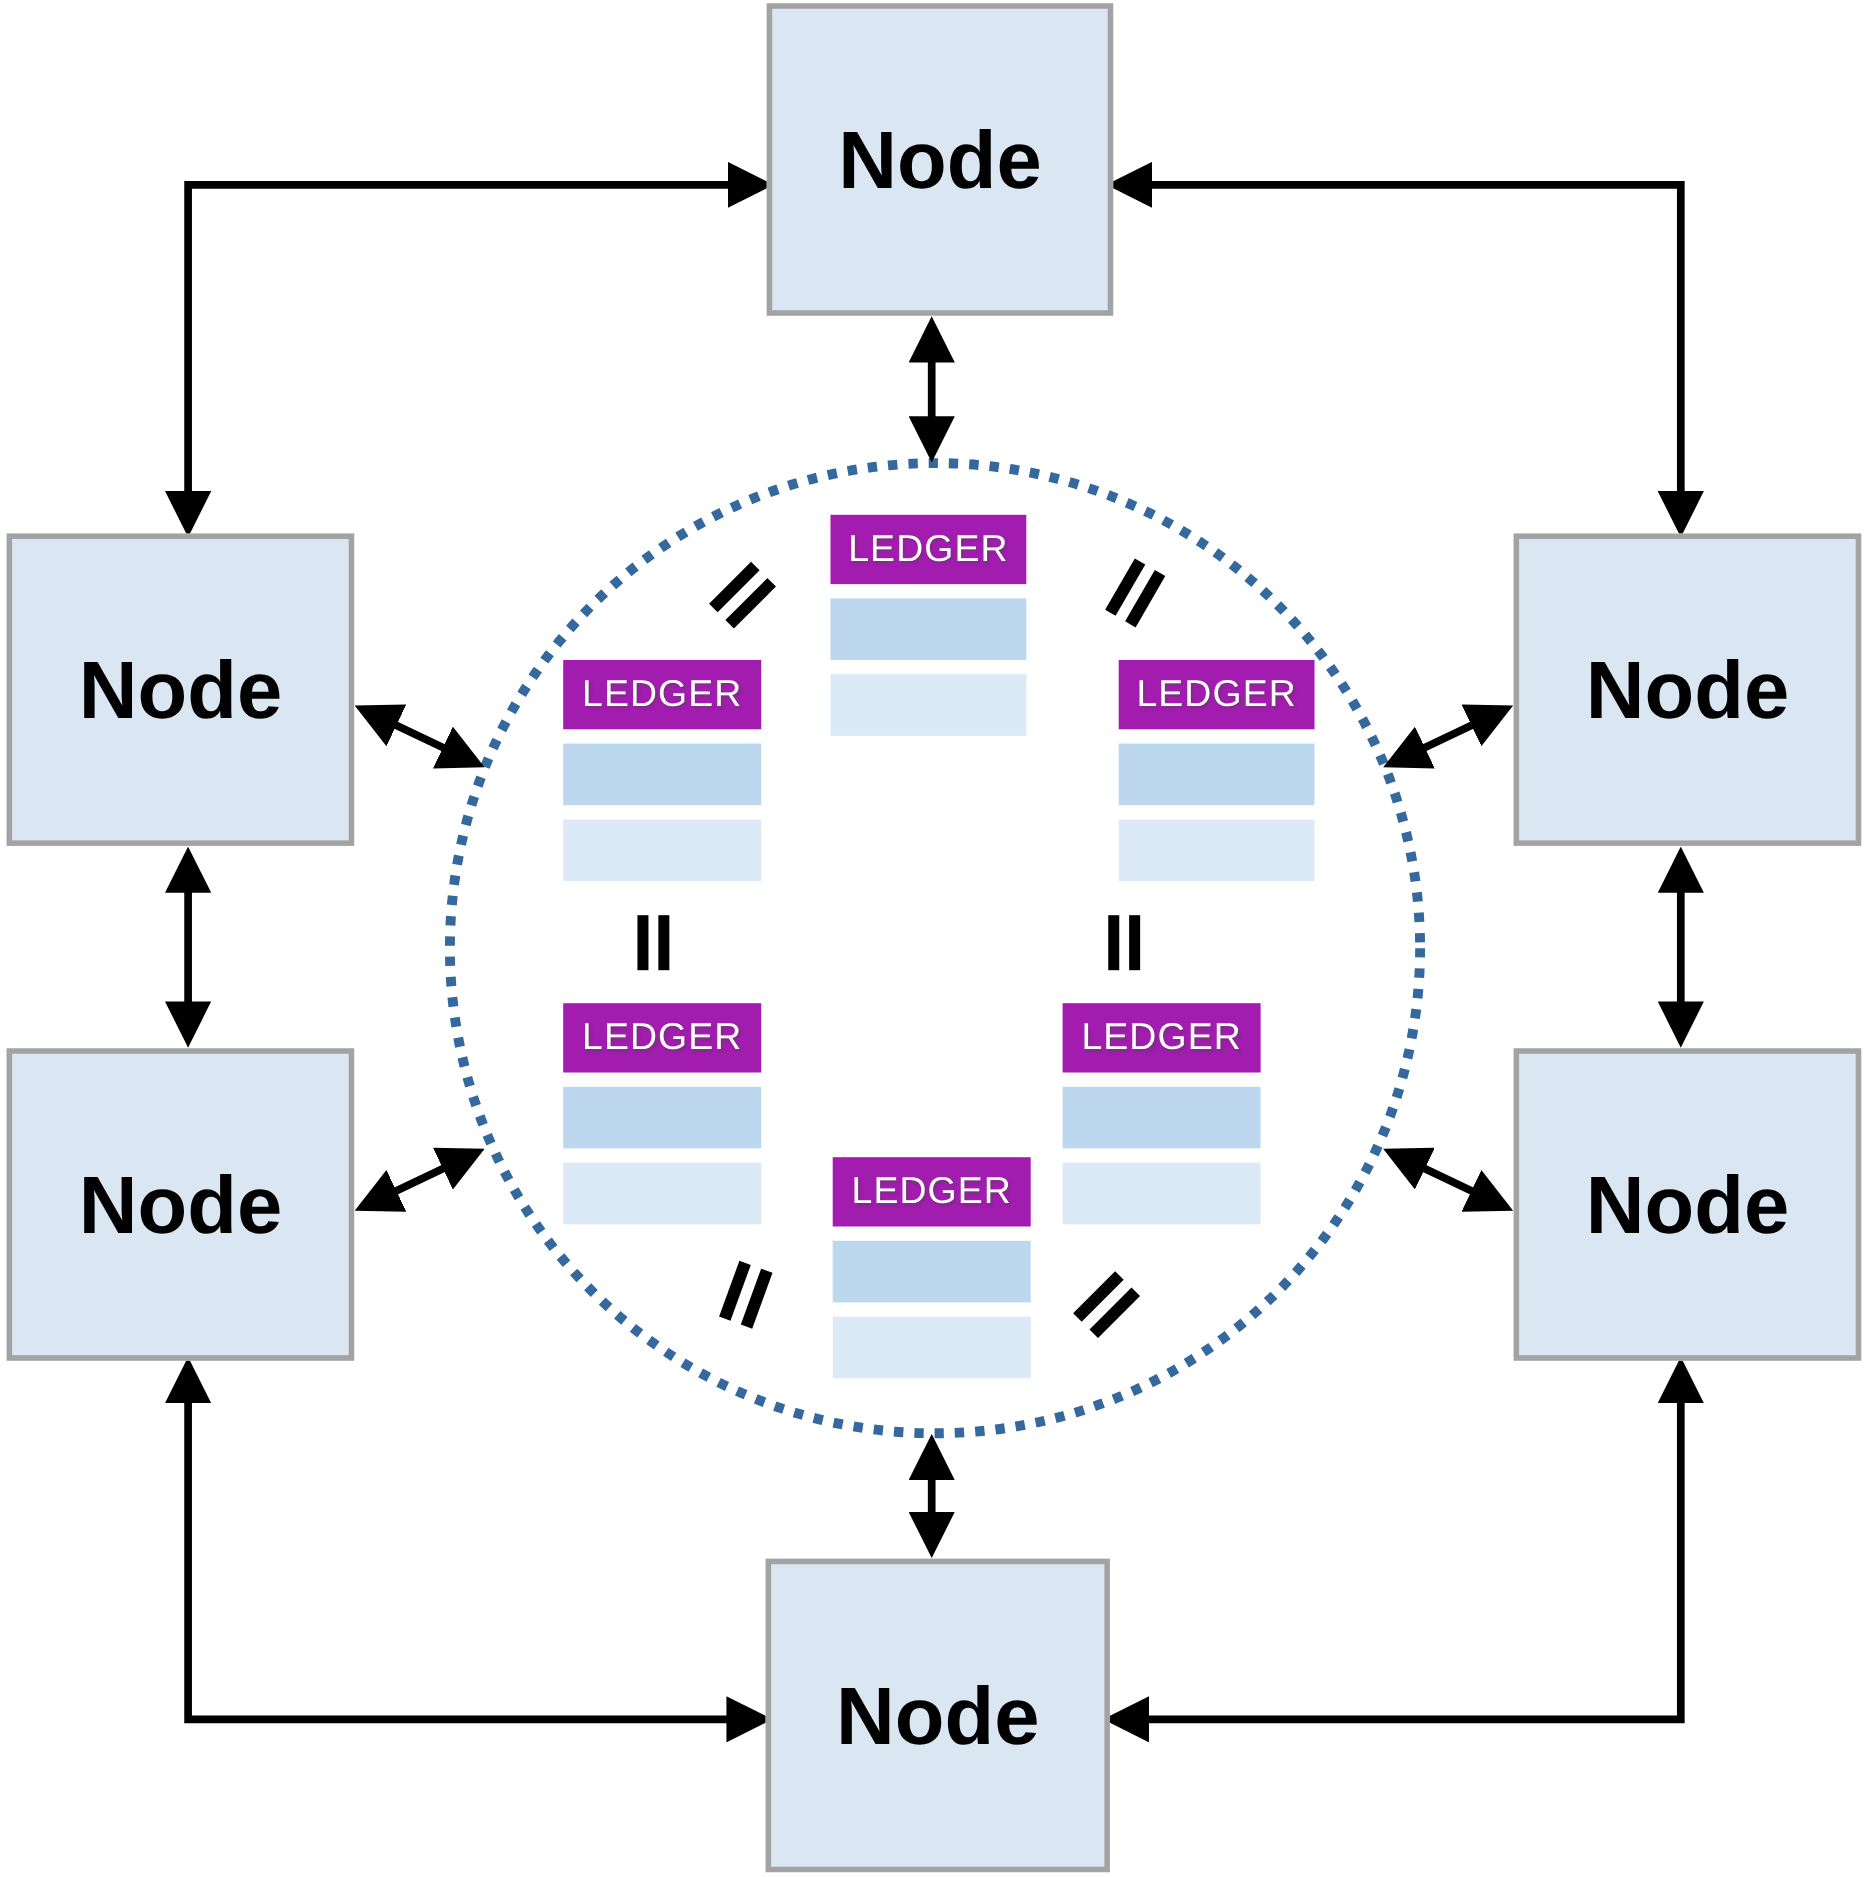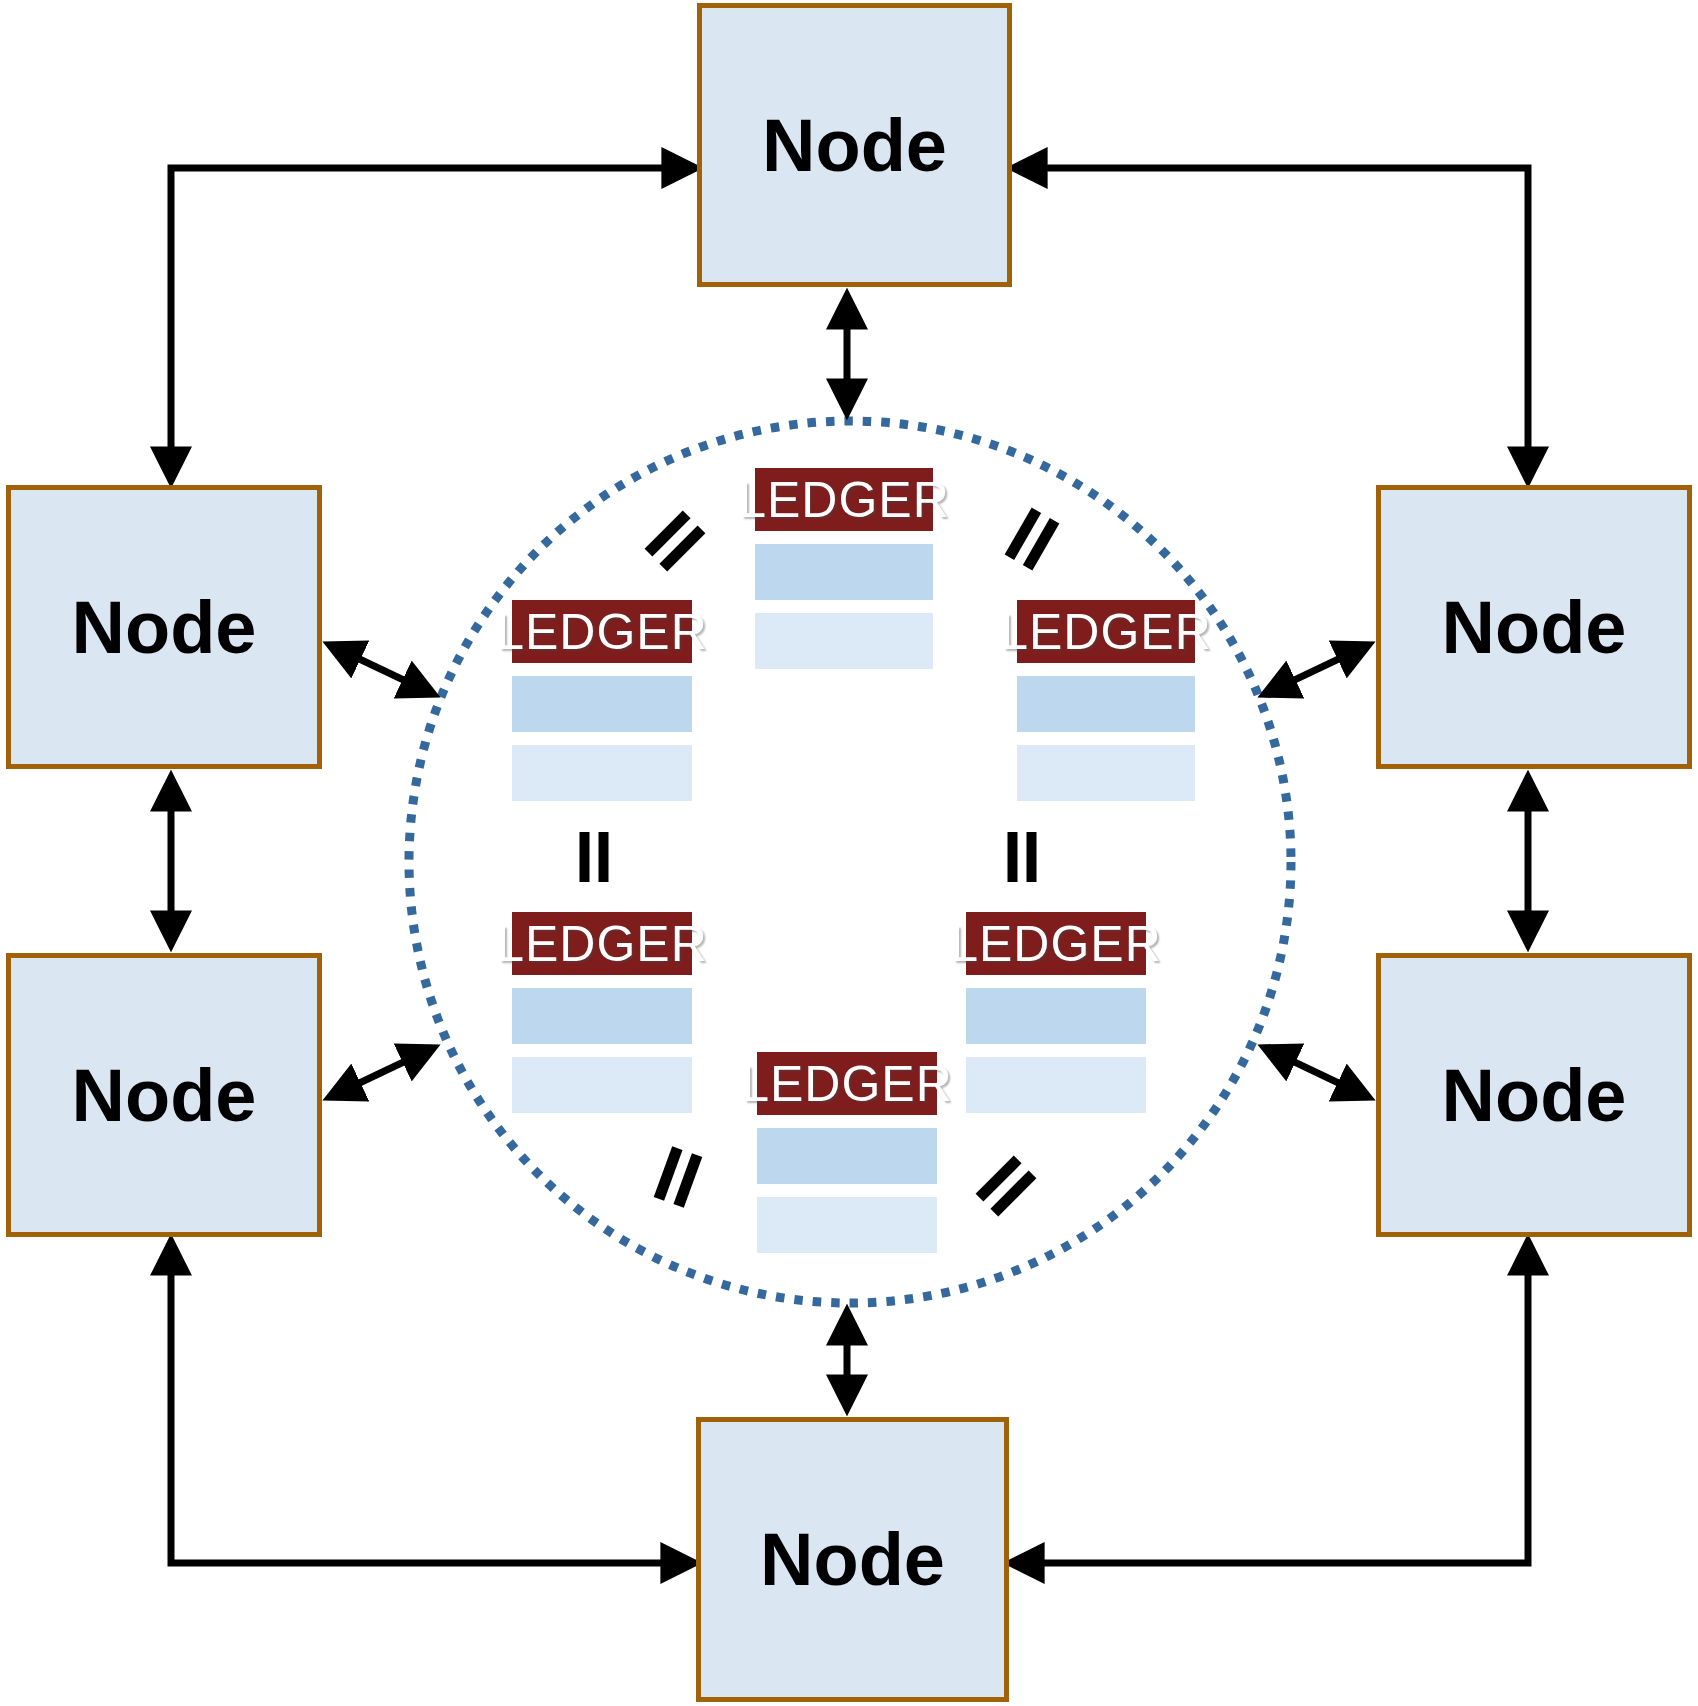--- a/index.html
+++ b/index.html
@@ -6,37 +6,37 @@
   .stage{
     position:relative;width:1698px;height:1706px;background:#ffffff;overflow:hidden;
     font-family:"Liberation Sans",sans-serif;
   }
   .layer{position:absolute;left:0;top:0;width:1698px;height:1706px;}
   svg.layer{pointer-events:none;}
 
   
   .node{
     position:absolute;box-sizing:border-box;
-    background:#dbe6f3;border:5px solid #a16207;
+    background:#dbe6f3;border:5px solid #a3a3a3;
     display:flex;align-items:center;justify-content:center;
     font-weight:bold;font-size:74px;color:#000;
   }
   .node-top        {left:697px;top:3px;   width:315px;height:284px;}
   .node-left-upper {left:6px;  top:485px; width:316px;height:284px;}
   .node-right-upper{left:1376px;top:485px;width:316px;height:284px;}
   .node-left-lower {left:6px;  top:953px; width:316px;height:284px;}
   .node-right-lower{left:1376px;top:953px;width:316px;height:284px;}
   .node-bottom     {left:696px;top:1417px;width:313px;height:285px;}
 
   
   .ledger{position:absolute;display:flex;flex-direction:column;gap:13px;}
   .ledger .hdr{
-    height:63px;background:#7f1d1d;color:#ffffff;
+    height:63px;background:#a21caf;color:#ffffff;
     display:flex;align-items:center;justify-content:center;
-    font-size:50px;font-weight:400;letter-spacing:1px;
+    font-size:34px;font-weight:400;letter-spacing:1px;
     text-shadow:2px 2px 2px rgba(70,70,70,0.4);
   }
   .ledger .row{height:56px;}
   .row-mid {background:#bdd7ee;}
   .row-lite{background:#dce9f6;}
 
   .ledger-top         {left:755px; top:468px; width:178px;}
   .ledger-left        {left:512px; top:600px; width:180px;}
   .ledger-right       {left:1017px;top:600px; width:178px;}
   .ledger-bottom-left {left:512px; top:912px; width:180px;}

